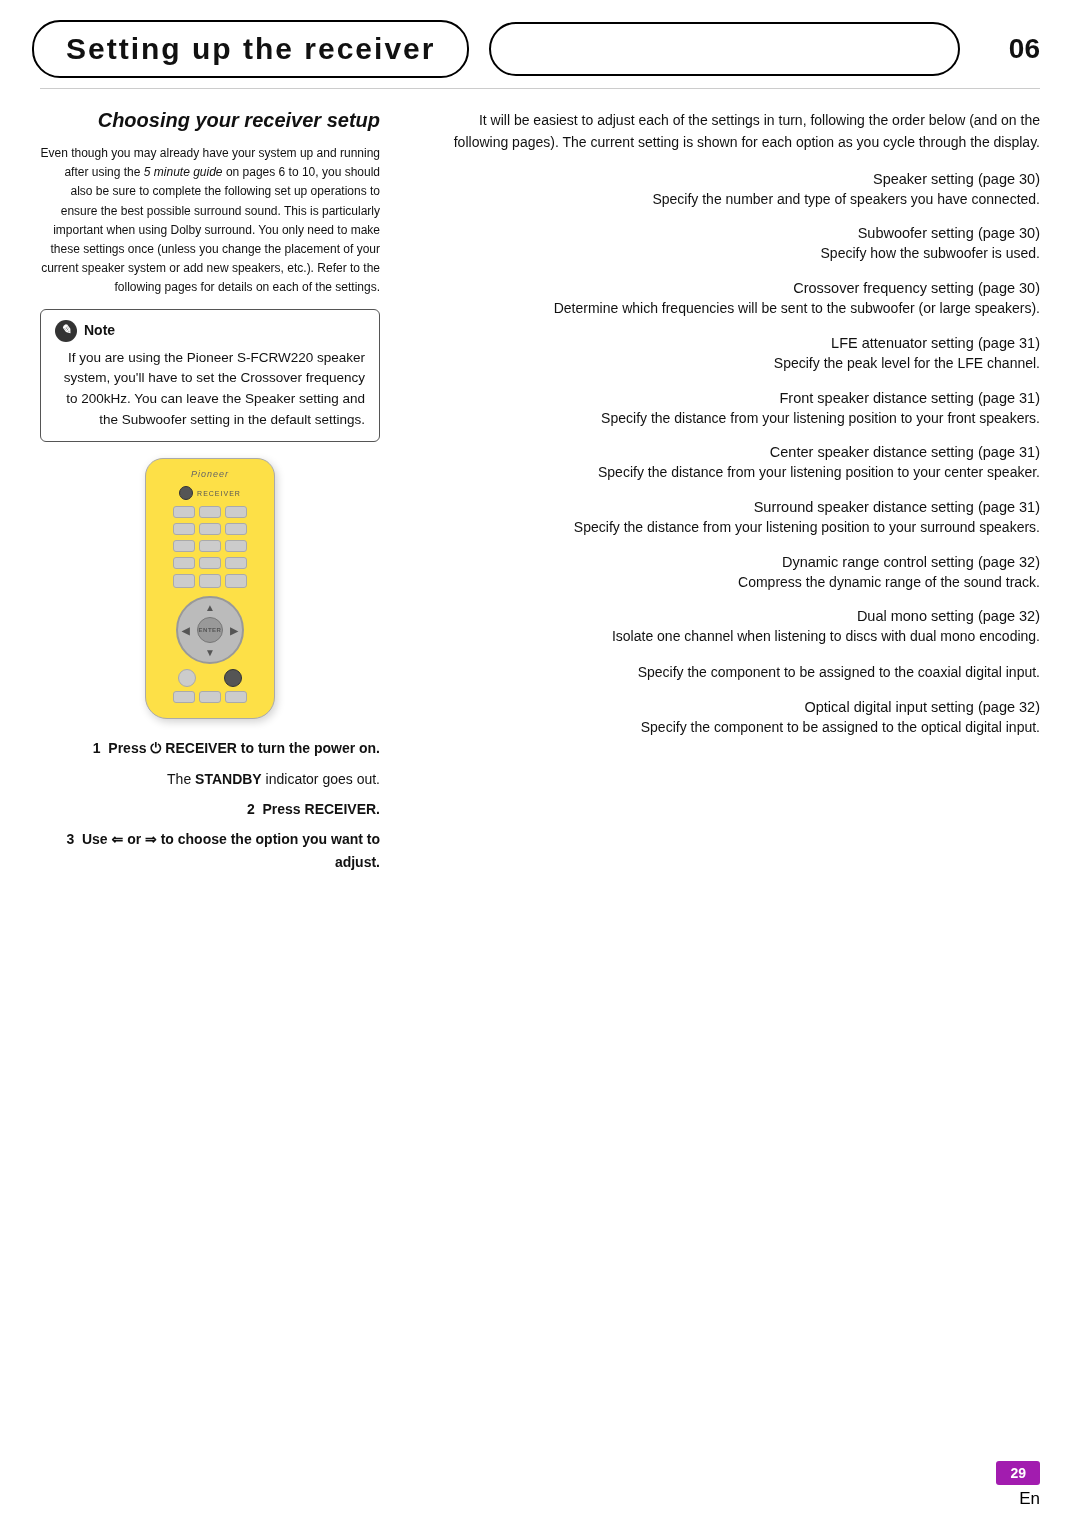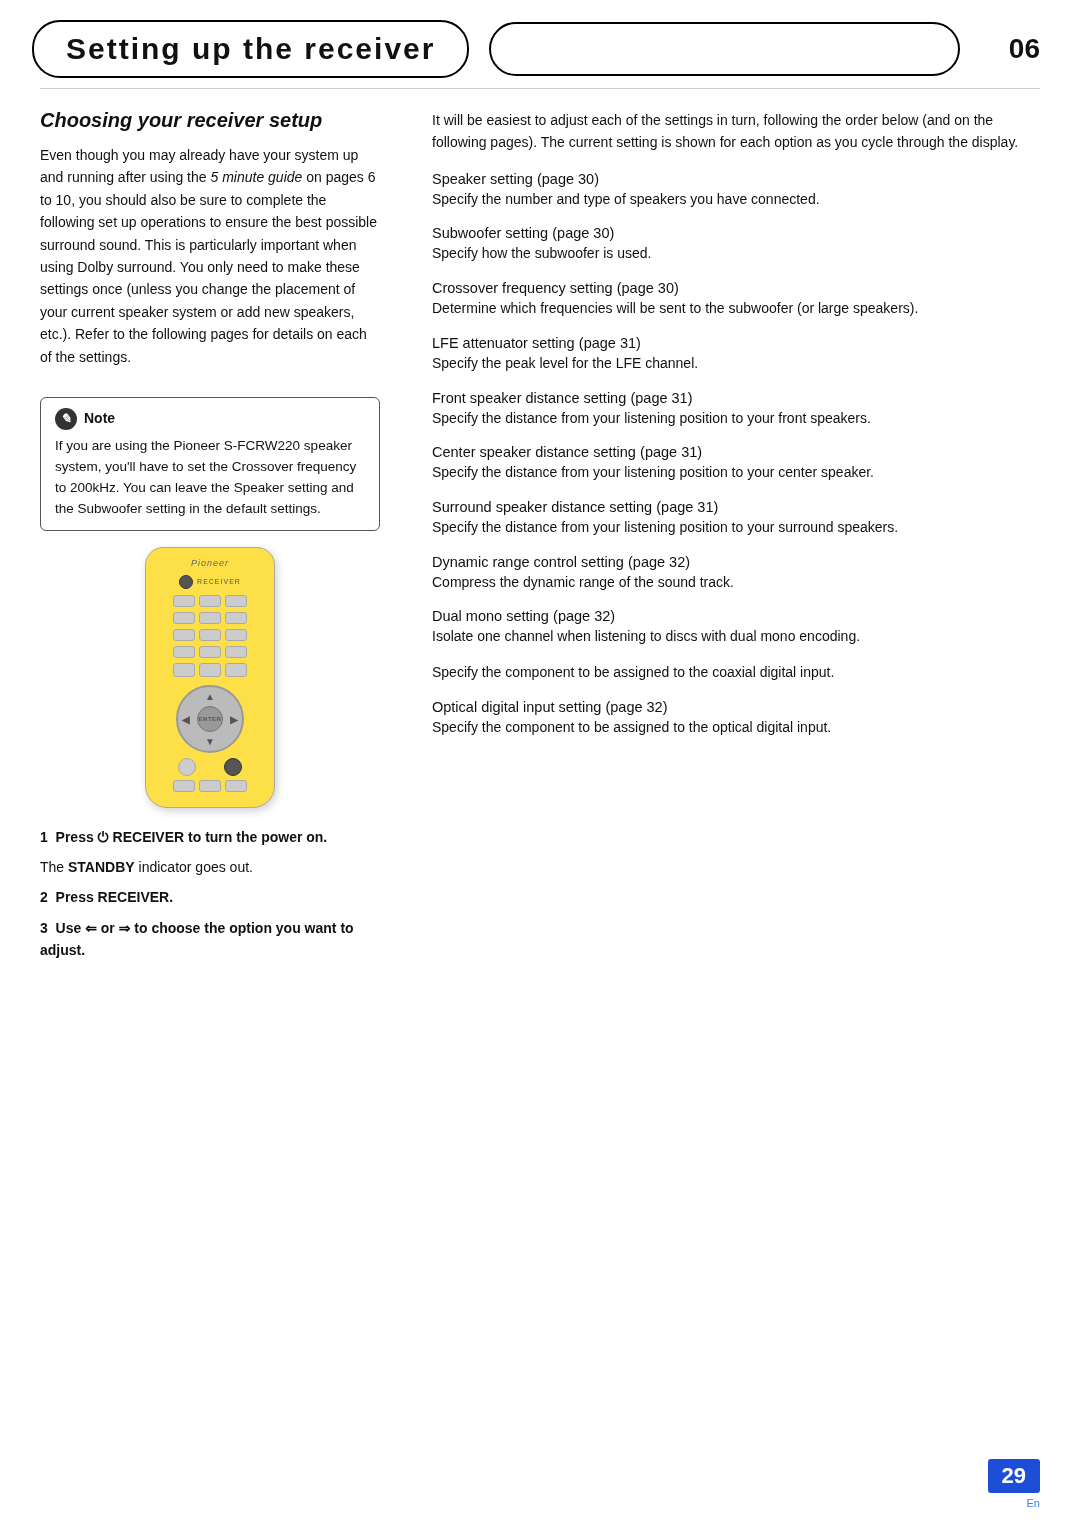--- a/index.html
+++ b/index.html
@@ -55,20 +55,21 @@
       font-weight: bold;
       min-width: 60px;
       text-align: right;
     }
 
     
     .content {
       display: flex;
       gap: 12px;
       padding: 20px 40px 40px 40px;
+      text-align: right;
     }
 
     .left-col {
       width: 370px;
       flex-shrink: 0;
       padding-right: 30px;
     }
 
     .right-col {
       flex: 1;
@@ -77,23 +78,23 @@
 
     
     .section-heading {
       font-size: 20px;
       font-weight: bold;
       margin-bottom: 12px;
       font-style: italic;
     }
 
     .body-text {
-      font-size: 14px;
+      font-size: 12px;
       line-height: 1.6;
-      margin-bottom: 29px;
+      margin-bottom: 11px;
     }
 
     .italic { font-style: italic; }
 
     
     .note-box {
       border: 1.5px solid #555;
       border-radius: 6px;
       padding: 10px 14px;
       margin-bottom: 16px;
@@ -316,31 +317,31 @@
       position: absolute;
       bottom: 20px;
       right: 40px;
       display: flex;
       flex-direction: column;
       align-items: flex-end;
       gap: 4px;
     }
 
     .page-number-box {
-      background: #1d4ed8;
+      background: #a21caf;
       color: #fff;
-      font-size: 22px;
+      font-size: 14px;
       font-weight: bold;
       padding: 4px 14px;
       border-radius: 3px;
     }
 
     .en-label {
-      font-size: 11px;
-      color: #3b82f6;
+      font-size: 17px;
+      color: #000000;
     }
 
     .divider {
       height: 1px;
       background: #ccc;
       margin: 0 40px 0 40px;
     }
   </style>
 </head>
 <body>

